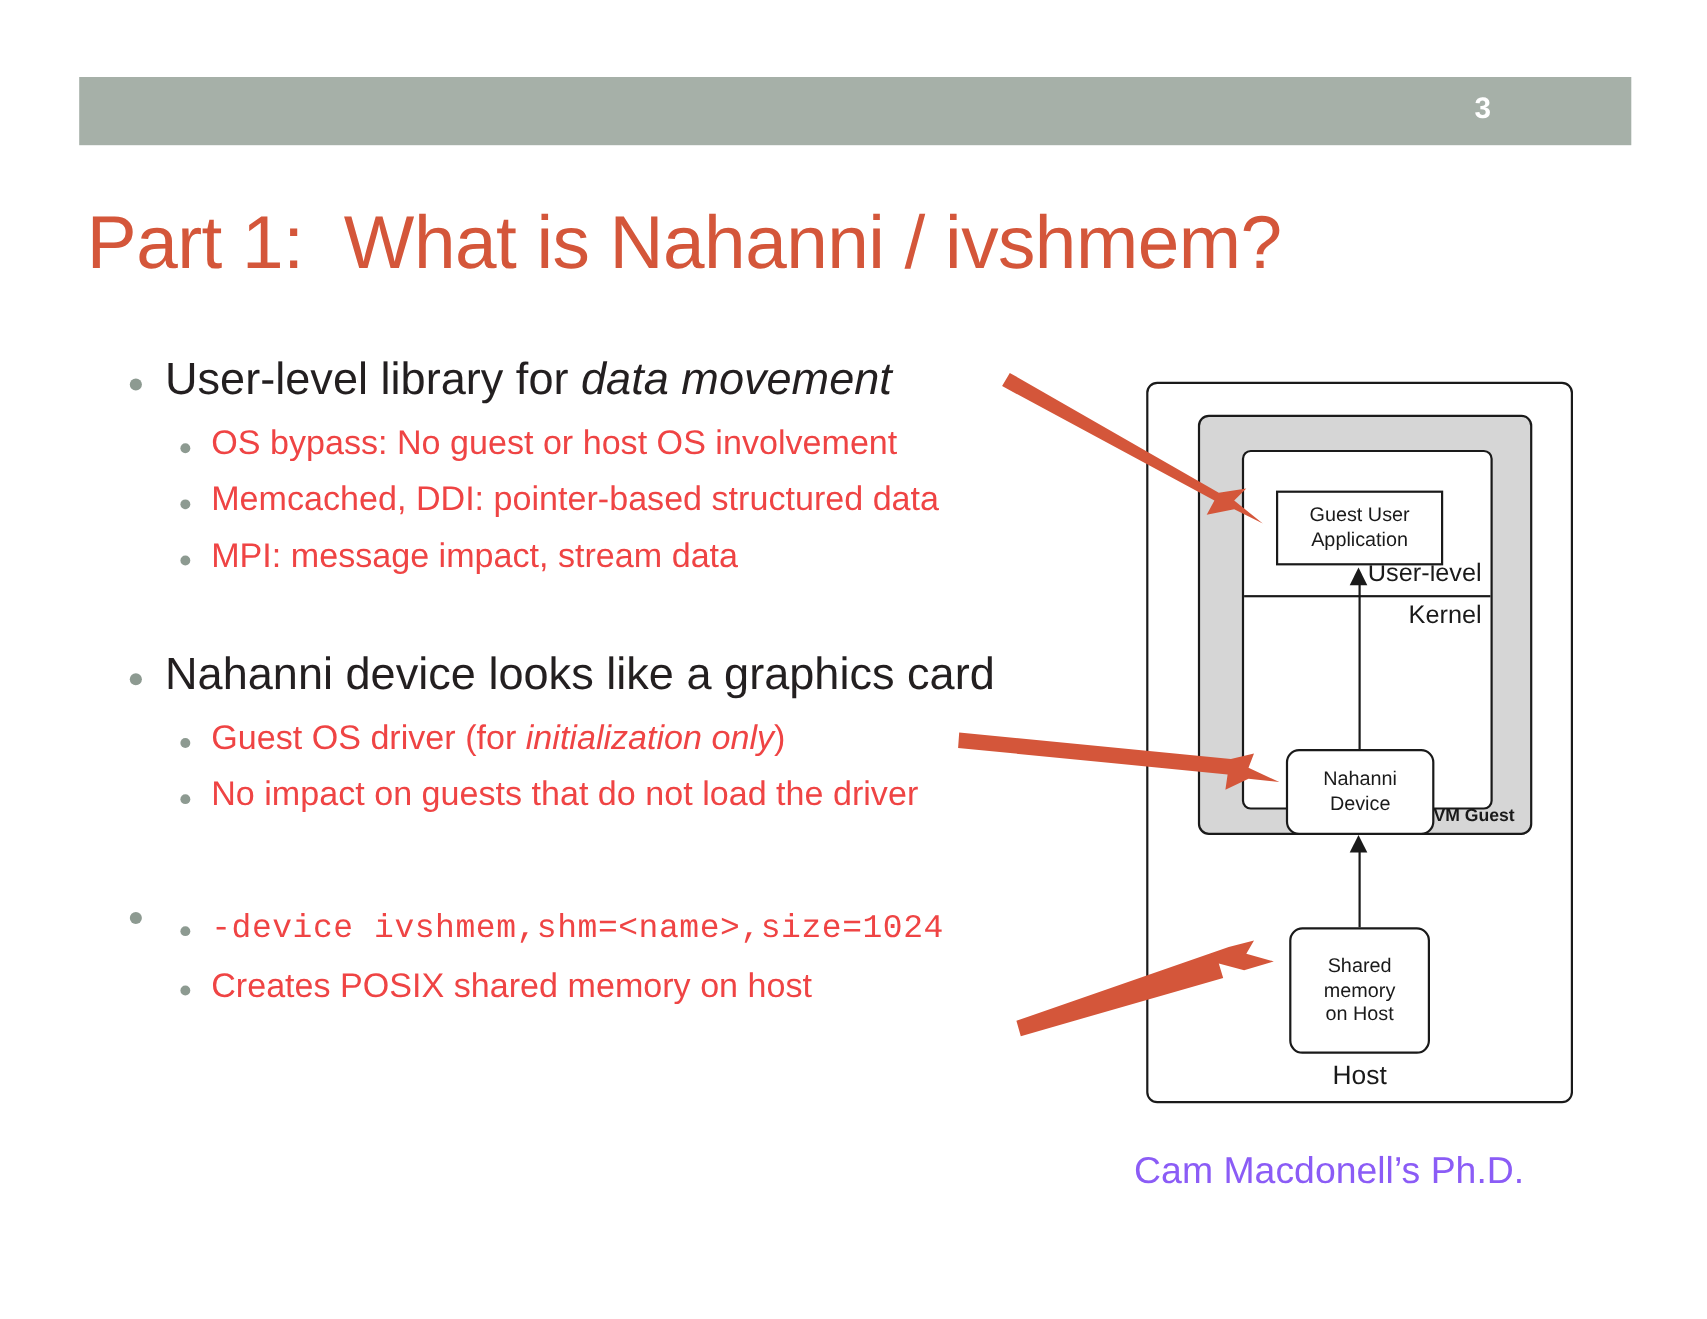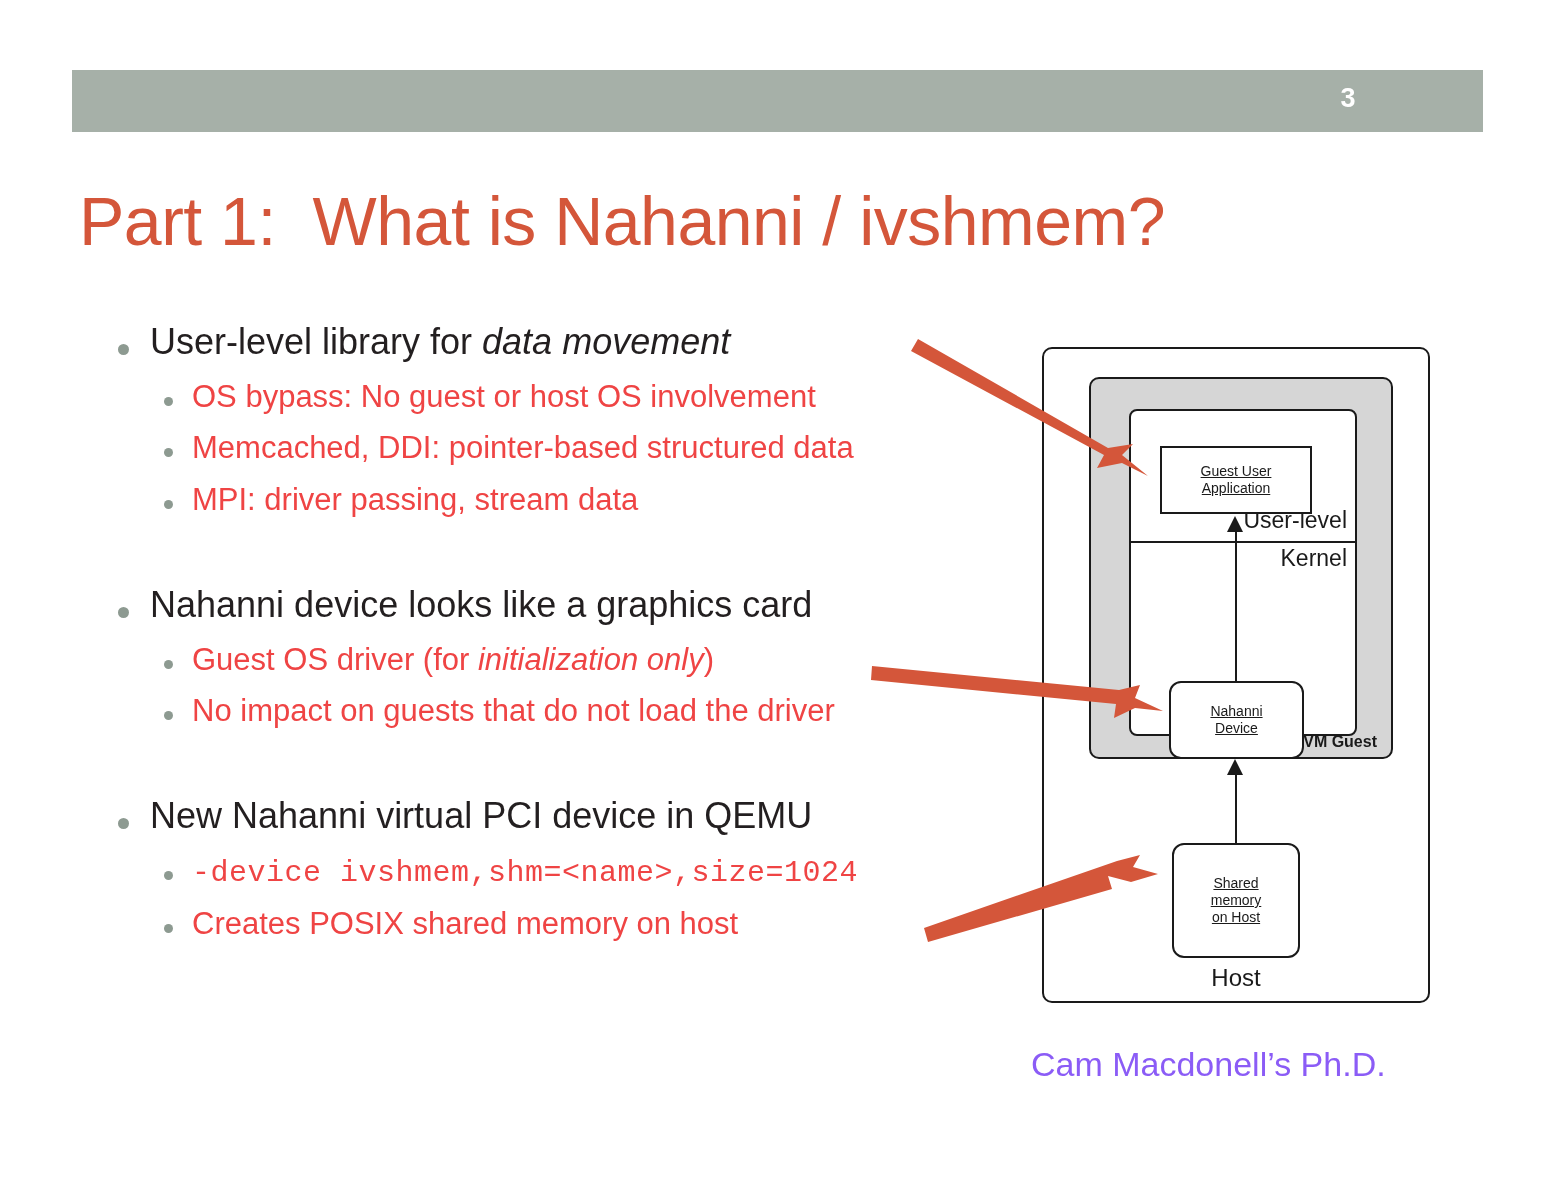--- a/index.html
+++ b/index.html
@@ -56,21 +56,21 @@
     position: absolute;
     left: 108px;
     top: 322px;
     width: 930px;
   }
   .group { margin-bottom: 0; }
 
   .l1 {
     position: relative;
     padding-left: 42px;
-    font-size: 36px;
+    font-size: 41px;
     color: #231f20;
     line-height: 1.12;
     white-space: nowrap;
   }
   .l1 .dot {
     position: absolute;
     left: 10px;
     top: 22px;
     width: 11px;
     height: 11px;
@@ -182,24 +182,23 @@
 
   .node {
     position: absolute;
     background: #ffffff;
     border: 2.5px solid #1a1a1a;
     box-sizing: border-box;
     display: flex;
     align-items: center;
     justify-content: center;
     text-align: center;
-    font-size: 14px;
+    font-size: 18px;
     line-height: 1.22;
     color: #1a1a1a;
-    text-decoration: underline;
   }
   .node-gua {
     left: 116px; top: 97px;
     width: 152px; height: 68px;
     border-radius: 0;
   }
   .node-nahanni {
     left: 125px; top: 332px;
     width: 135px; height: 78px;
     border-radius: 12px;
@@ -255,21 +254,21 @@
       <div class="sp-1"></div>
       <div class="l2">
         <span class="dot"></span><span>OS bypass:  No guest or host OS involvement</span><em></em><span></span>
       </div>
       <div class="sp-2"></div>
       <div class="l2">
         <span class="dot"></span><span>Memcached, DDI:  pointer-based structured data</span><em></em><span></span>
       </div>
       <div class="sp-2"></div>
       <div class="l2">
-        <span class="dot"></span><span>MPI: driver passing, stream data</span><em></em><span></span>
+        <span class="dot"></span><span>MPI: message impact, stream data</span><em></em><span></span>
       </div>
     </div>
 
     <div class="gap-big"></div>
 
     <div class="group">
       <div class="l1">
         <span class="dot"></span><span>Nahanni device looks like a graphics card</span><em></em><span></span>
       </div>
       <div class="sp-1"></div>
@@ -279,21 +278,21 @@
       <div class="sp-2"></div>
       <div class="l2">
         <span class="dot"></span><span>No impact on guests that do not load the driver</span><em></em><span></span>
       </div>
     </div>
 
     <div class="gap-big"></div>
 
     <div class="group">
       <div class="l1">
-        <span class="dot"></span><span>New Nahanni virtual PCI device in QEMU</span><em></em><span></span>
+        <span class="dot"></span><em></em><span></span>
       </div>
       <div class="sp-1"></div>
       <div class="l2">
         <span class="dot"></span><span class="code">-device ivshmem,shm=&lt;name&gt;,size=1024</span>
       </div>
       <div class="sp-2"></div>
       <div class="l2">
         <span class="dot"></span><span>Creates POSIX shared memory on host</span><em></em><span></span>
       </div>
     </div>

